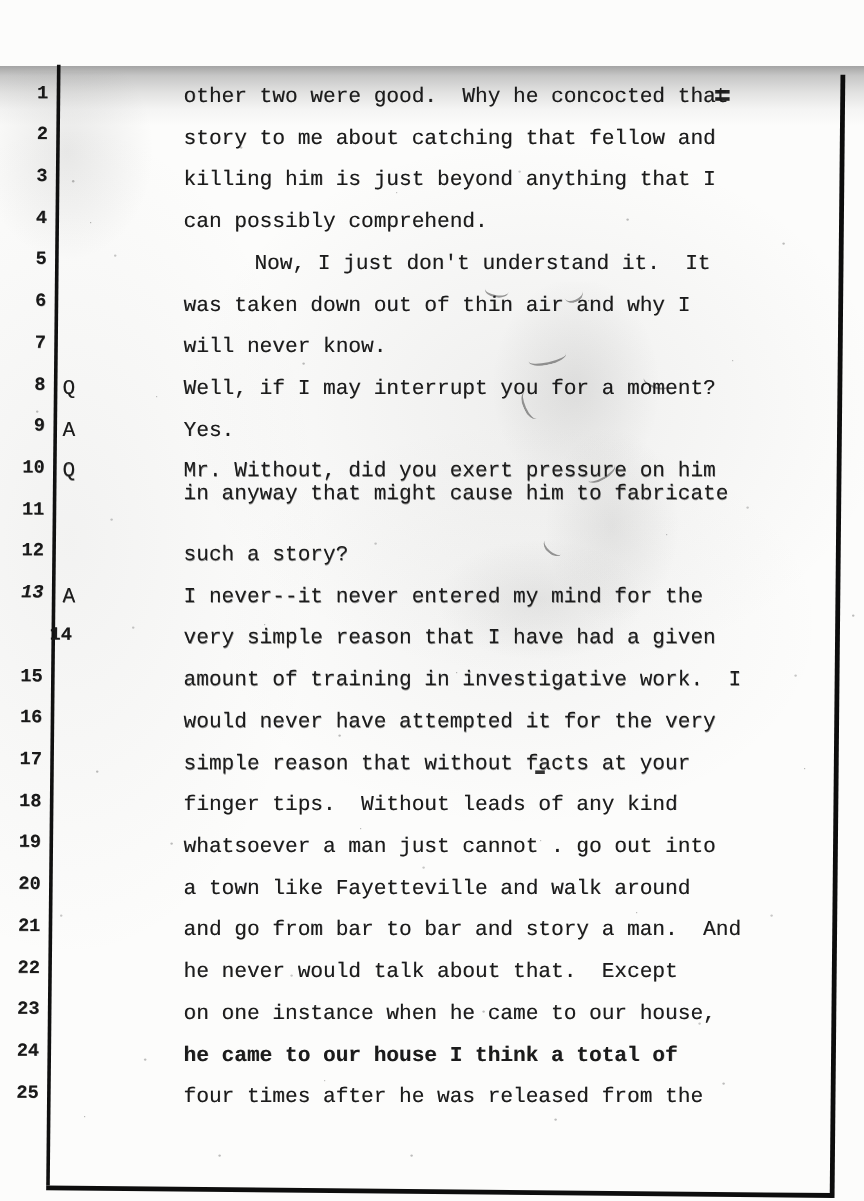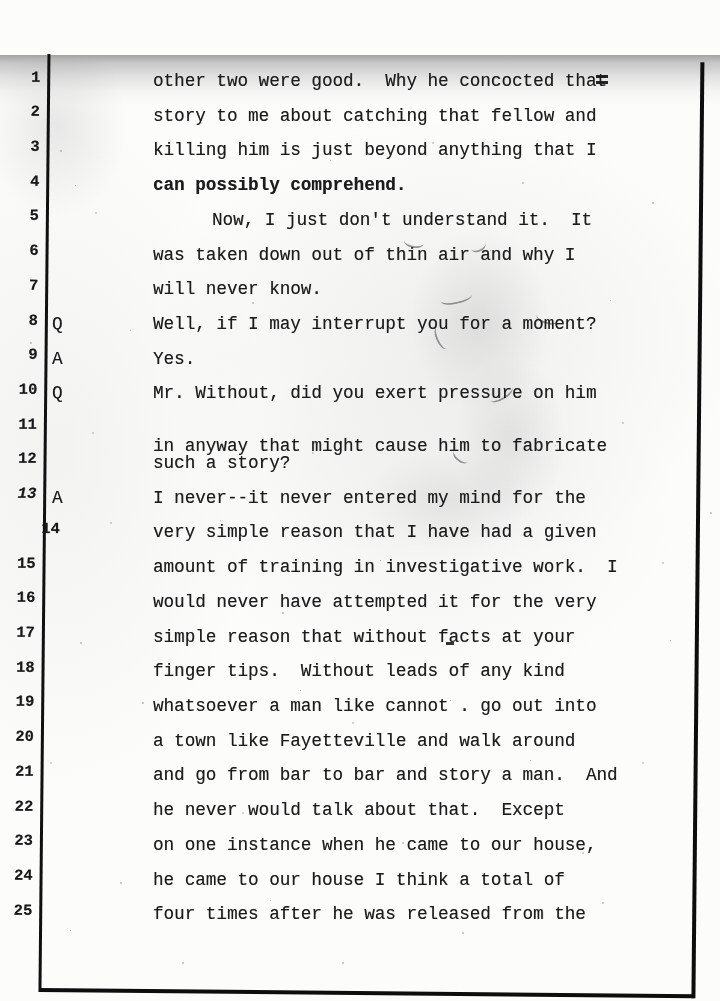--- a/index.html
+++ b/index.html
@@ -133,21 +133,21 @@
     <span class="line-text">other two were good.  Why he concocted that</span>
   </div>
     <div class="row" style="top: 105.72px;">
     <span class="speaker"></span>
     <span class="line-text">story to me about catching that fellow and</span>
   </div>
     <div class="row" style="top: 140.44px;">
     <span class="speaker"></span>
     <span class="line-text">killing him is just beyond anything that I</span>
   </div>
-    <div class="row" style="top: 175.16px; font-weight: bold;">
+    <div class="row" style="top: 175.16px;">
     <span class="speaker"></span>
     <span class="line-text">can possibly comprehend.</span>
   </div>
     <div class="row" style="top: 209.88px;">
     <span class="speaker"></span>
     <span class="line-text" style="left: 212px;">Now, I just don't understand it.  It</span>
   </div>
     <div class="row" style="top: 244.6px;">
     <span class="speaker"></span>
     <span class="line-text">was taken down out of thin air and why I</span>
@@ -161,21 +161,21 @@
     <span class="line-text">Well, if I may interrupt you for a moment?</span>
   </div>
     <div class="row" style="top: 348.76px;">
     <span class="speaker">A</span>
     <span class="line-text">Yes.</span>
   </div>
     <div class="row" style="top: 383.48px;">
     <span class="speaker">Q</span>
     <span class="line-text">Mr. Without, did you exert pressure on him</span>
   </div>
-    <div class="row" style="top: 436px;">
+    <div class="row" style="top: 402px;">
     <span class="speaker"></span>
     <span class="line-text">in anyway that might cause him to fabricate</span>
   </div>
     <div class="row" style="top: 452.92px;">
     <span class="speaker"></span>
     <span class="line-text">such a story?</span>
   </div>
     <div class="row" style="top: 487.64px;">
     <span class="speaker">A</span>
     <span class="line-text">I never--it never entered my mind for the</span>
@@ -195,39 +195,39 @@
     <div class="row" style="top: 626.52px;">
     <span class="speaker"></span>
     <span class="line-text">simple reason that without facts at your</span>
   </div>
     <div class="row" style="top: 661.24px;">
     <span class="speaker"></span>
     <span class="line-text">finger tips.  Without leads of any kind</span>
   </div>
     <div class="row" style="top: 695.96px;">
     <span class="speaker"></span>
-    <span class="line-text">whatsoever a man like cannot . go out into</span>
+    <span class="line-text">whatsoever a man just cannot . go out into</span>
   </div>
     <div class="row" style="top: 730.68px;">
     <span class="speaker"></span>
     <span class="line-text">a town like Fayetteville and walk around</span>
   </div>
     <div class="row" style="top: 765.4px;">
     <span class="speaker"></span>
     <span class="line-text">and go from bar to bar and story a man.  And</span>
   </div>
     <div class="row" style="top: 800.12px;">
     <span class="speaker"></span>
     <span class="line-text">he never would talk about that.  Except</span>
   </div>
     <div class="row" style="top: 834.84px;">
     <span class="speaker"></span>
     <span class="line-text">on one instance when he came to our house,</span>
   </div>
-    <div class="row" style="top: 869.56px;">
+    <div class="row" style="top: 869.56px; font-weight: bold;">
     <span class="speaker"></span>
     <span class="line-text">he came to our house I think a total of</span>
   </div>
     <div class="row" style="top: 904.28px;">
     <span class="speaker"></span>
     <span class="line-text">four times after he was released from the</span>
   </div>
   </div>
 
 </body></html>

